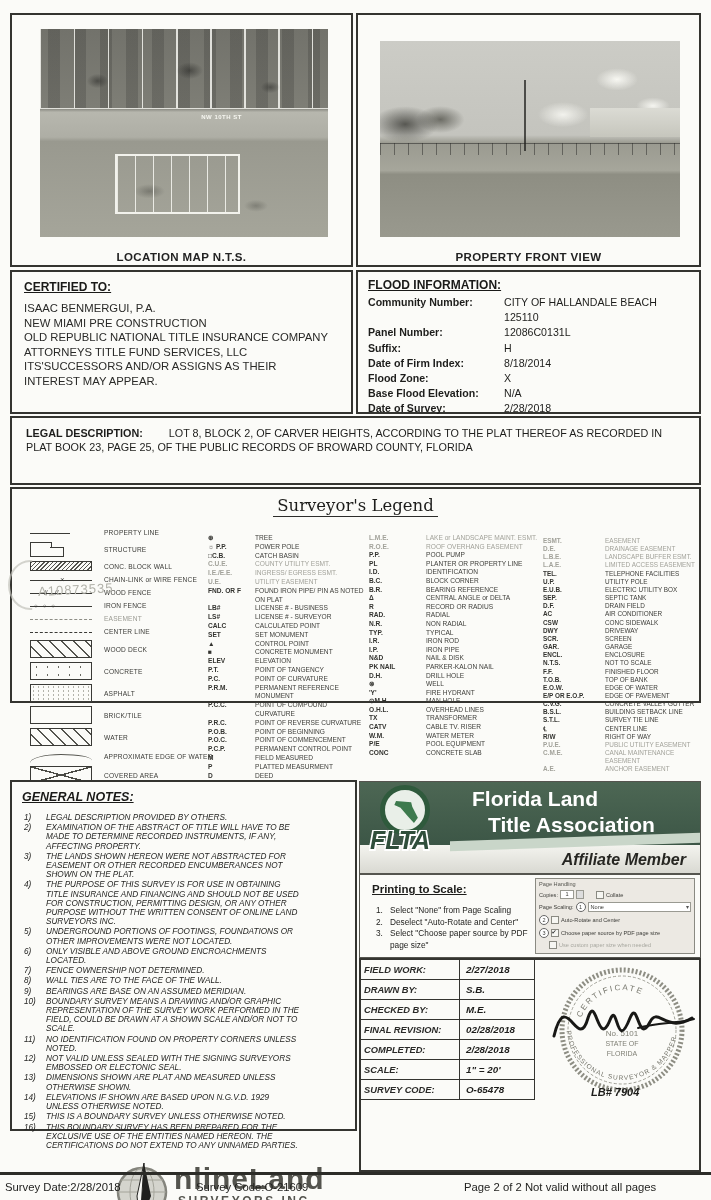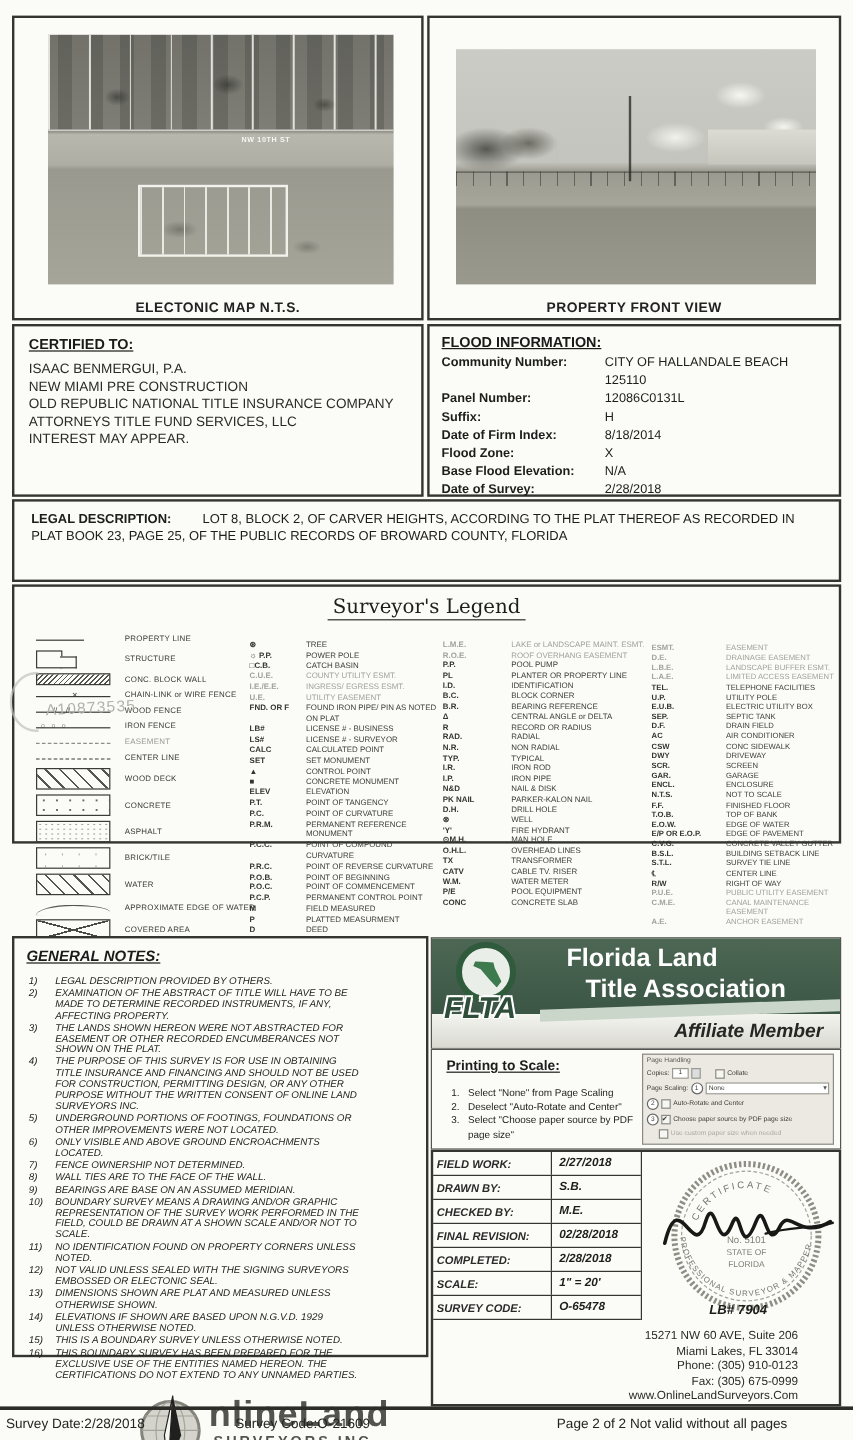--- a/index.html
+++ b/index.html
@@ -181,21 +181,21 @@
 
 <div class="page">
 
   <div class="box photo-left">
     <div class="aerial">
       <div class="parcels"></div>
       <div class="blobs"></div>
       <div class="road-label">NW 10TH ST</div>
       <div class="plat"></div>
     </div>
-    <div class="caption">ELECTONIC MAP N.T.S.</div>
+    <div class="caption">LOCATION MAP N.T.S.</div>
   </div>
   <div class="box photo-right">
     <div class="frontview">
       <div class="clouds"></div>
       <div class="trees"></div>
       <div class="building"></div>
       <div class="fence"></div>
       <div class="pole"></div>
     </div>
     <div class="caption">PROPERTY FRONT VIEW</div>
@@ -206,20 +206,21 @@
     <div class="lines">
 
         <div>ISAAC BENMERGUI, P.A.</div>
 
         <div>NEW MIAMI PRE CONSTRUCTION</div>
 
         <div>OLD REPUBLIC NATIONAL TITLE INSURANCE COMPANY</div>
 
         <div>ATTORNEYS TITLE FUND SERVICES, LLC</div>
 
+        <div>ITS'SUCCESSORS AND/OR ASSIGNS AS THEIR</div>
 
         <div>INTEREST MAY APPEAR.</div>
       </div>
   </div>
 
   <div class="box flood">
     <div class="sec-title">FLOOD INFORMATION:</div>
     <div class="flood-rows">
 
         <div class="flood-row">
@@ -960,32 +961,20 @@
         <textPath href="#arcBottom" startOffset="4%">PROFESSIONAL SURVEYOR &amp; MAPPER</textPath>
       </text>
       <text x="76" y="74" text-anchor="middle" font-size="8" fill="#808076">No. 5101</text>
       <text x="76" y="84" text-anchor="middle" font-size="7" fill="#808076">STATE OF</text>
       <text x="76" y="94" text-anchor="middle" font-size="7" fill="#808076">FLORIDA</text>
       <path d="M8,74 C20,24 32,92 42,56 C50,30 52,88 64,58 C72,38 70,92 84,56 C92,36 92,84 104,60 C112,44 120,72 146,56" stroke="#181816" stroke-width="3" fill="none" stroke-linecap="round"></path>
       <path d="M92,66 C112,60 130,62 148,57" stroke="#181816" stroke-width="2" fill="none" stroke-linecap="round"></path>
     </svg>
     <div class="lbnum">LB# 7904</div>
 
-    <div class="address">
-
-        <div>15271 NW 60 AVE, Suite 206</div>
-
-        <div>Miami Lakes, FL 33014</div>
-
-        <div>Phone: (305) 910-0123</div>
-
-        <div>Fax: (305) 675-0999</div>
-
-        <div>www.OnlineLandSurveyors.Com</div>
-      </div>
   </div>
 
   <div class="oland">
     <svg width="62" height="64" viewBox="0 0 62 64" xmlns="http://www.w3.org/2000/svg">
       <circle cx="30" cy="30" r="24" fill="#d4d4cd" stroke="#84847c" stroke-width="2.5"></circle>
       <ellipse cx="30" cy="30" rx="12" ry="24" fill="none" stroke="#a4a49a" stroke-width="1"></ellipse>
       <line x1="6" y1="30" x2="54" y2="30" stroke="#a4a49a" stroke-width="1"></line>
       <line x1="9" y1="18" x2="51" y2="18" stroke="#a4a49a" stroke-width="1"></line>
       <line x1="9" y1="42" x2="51" y2="42" stroke="#a4a49a" stroke-width="1"></line>
       <polygon points="32,1 39,34 28,62" fill="#20201e"></polygon>

